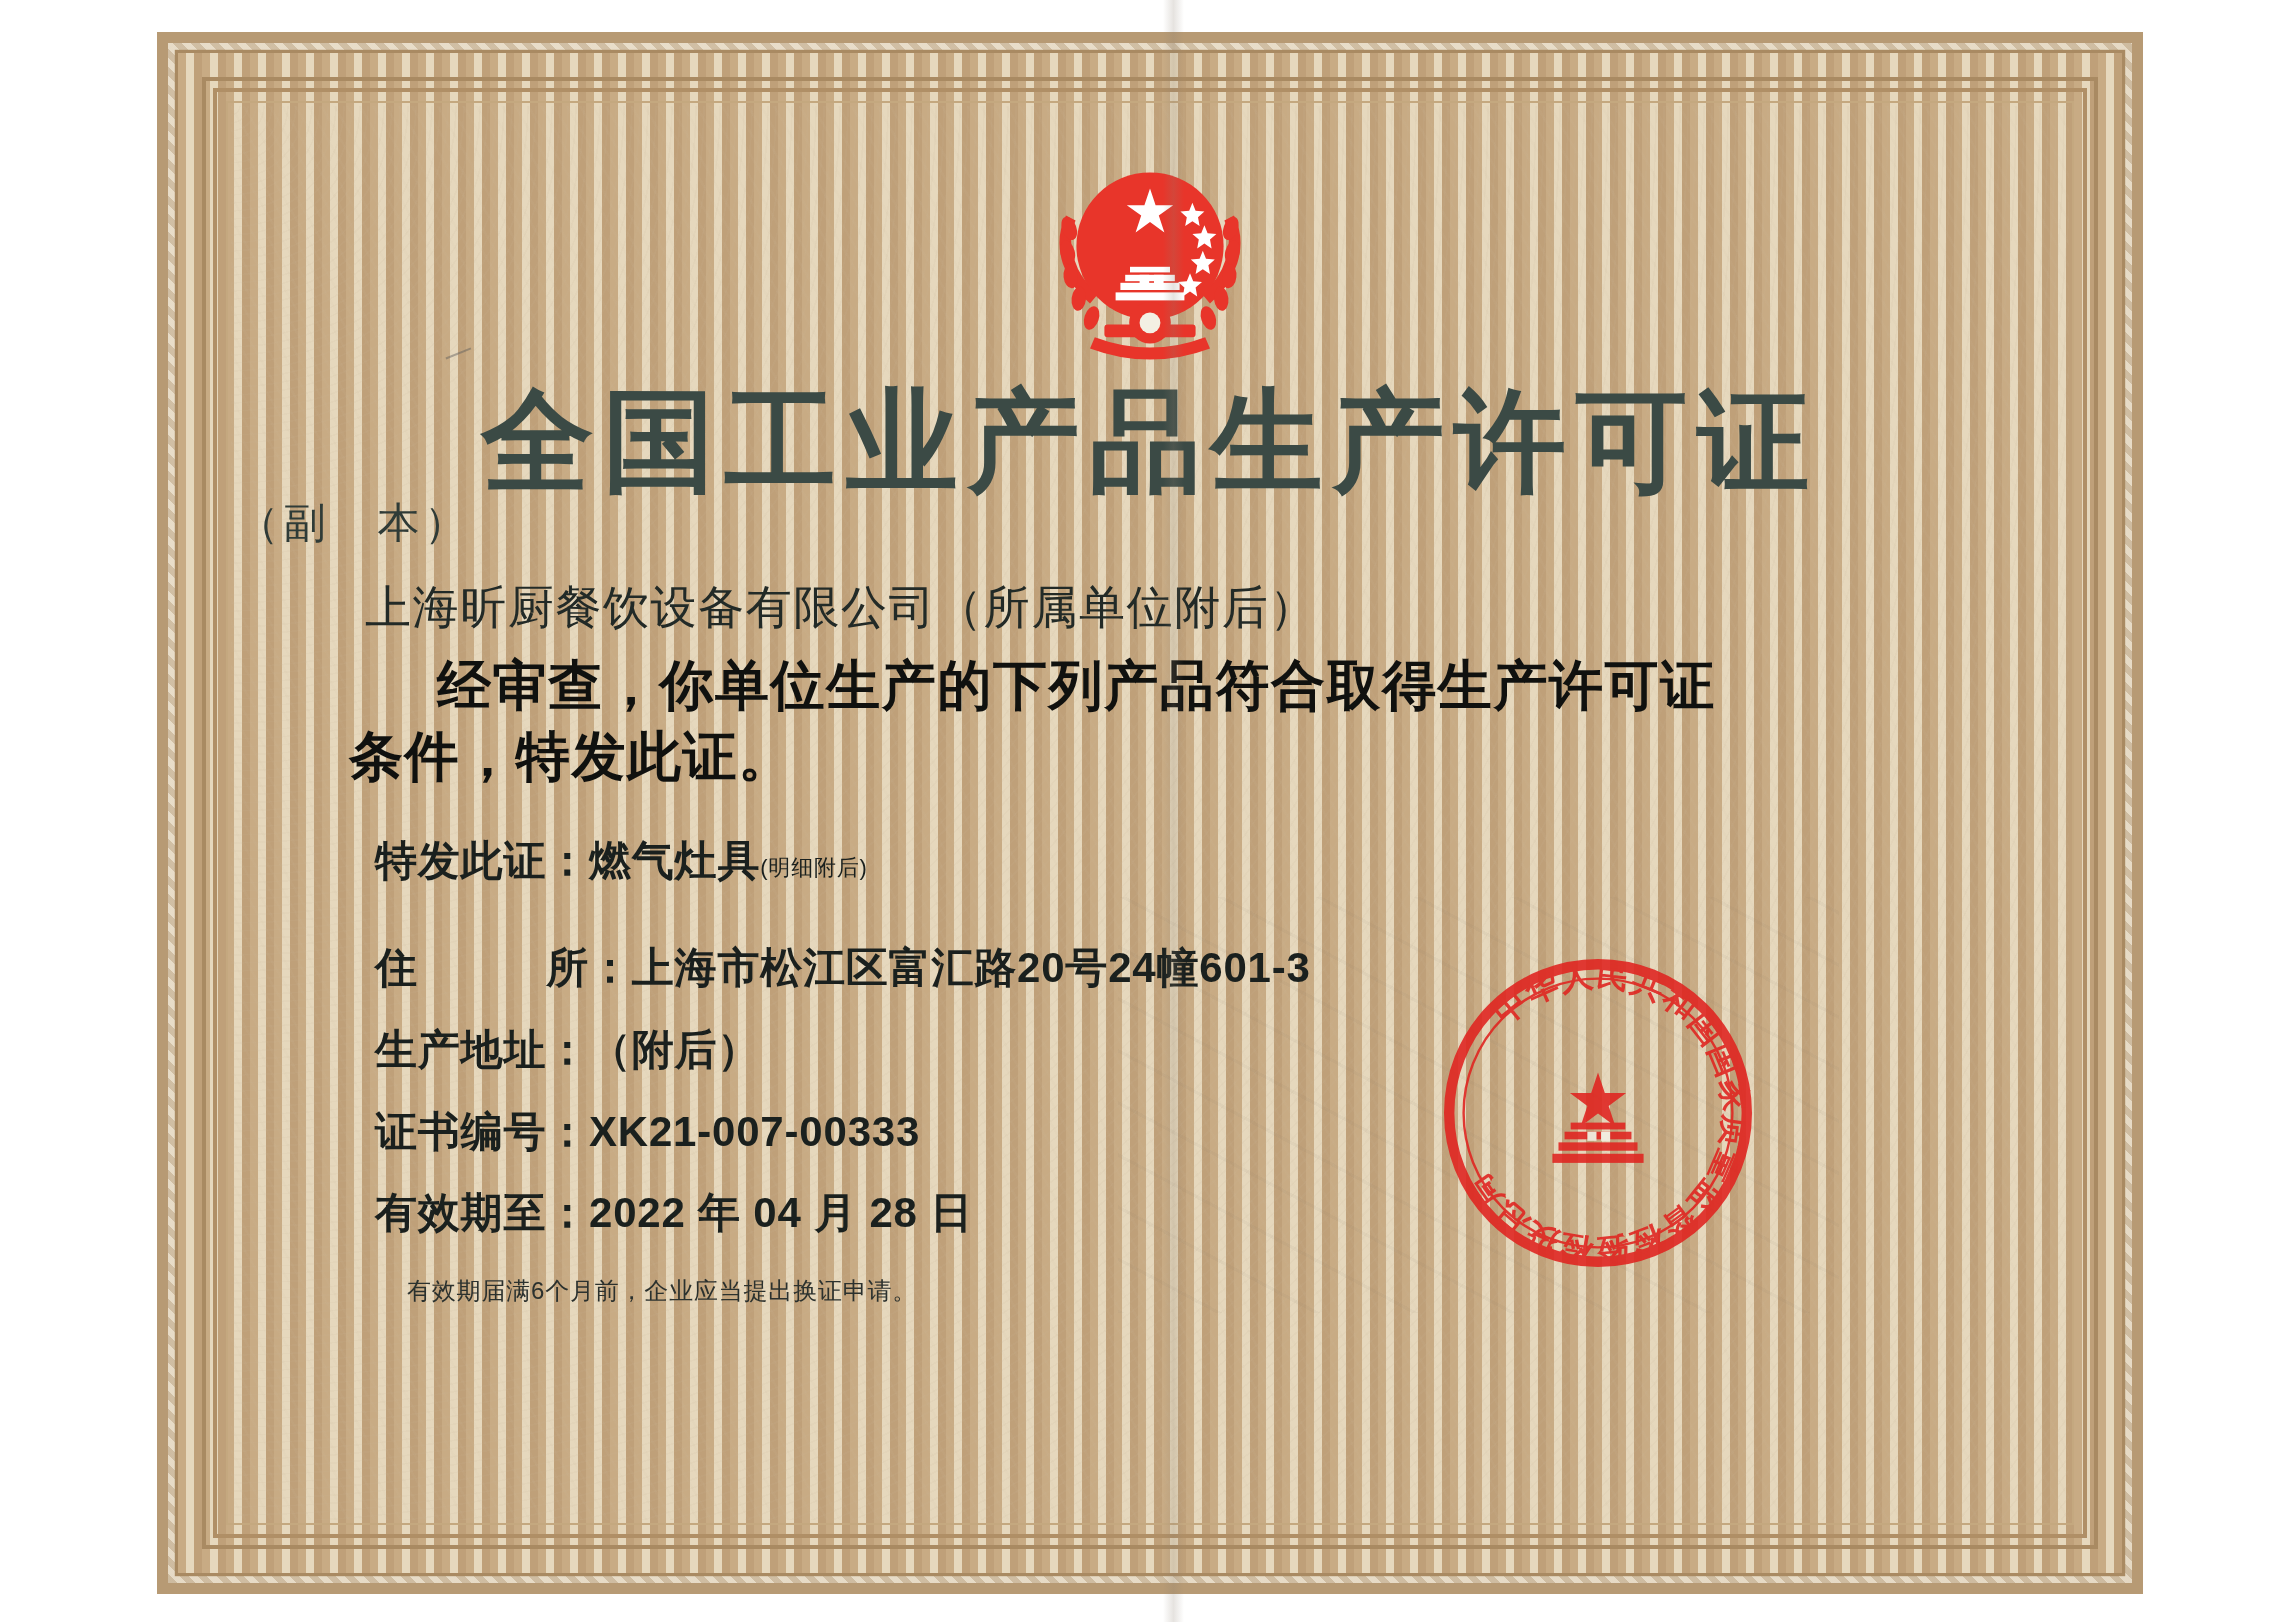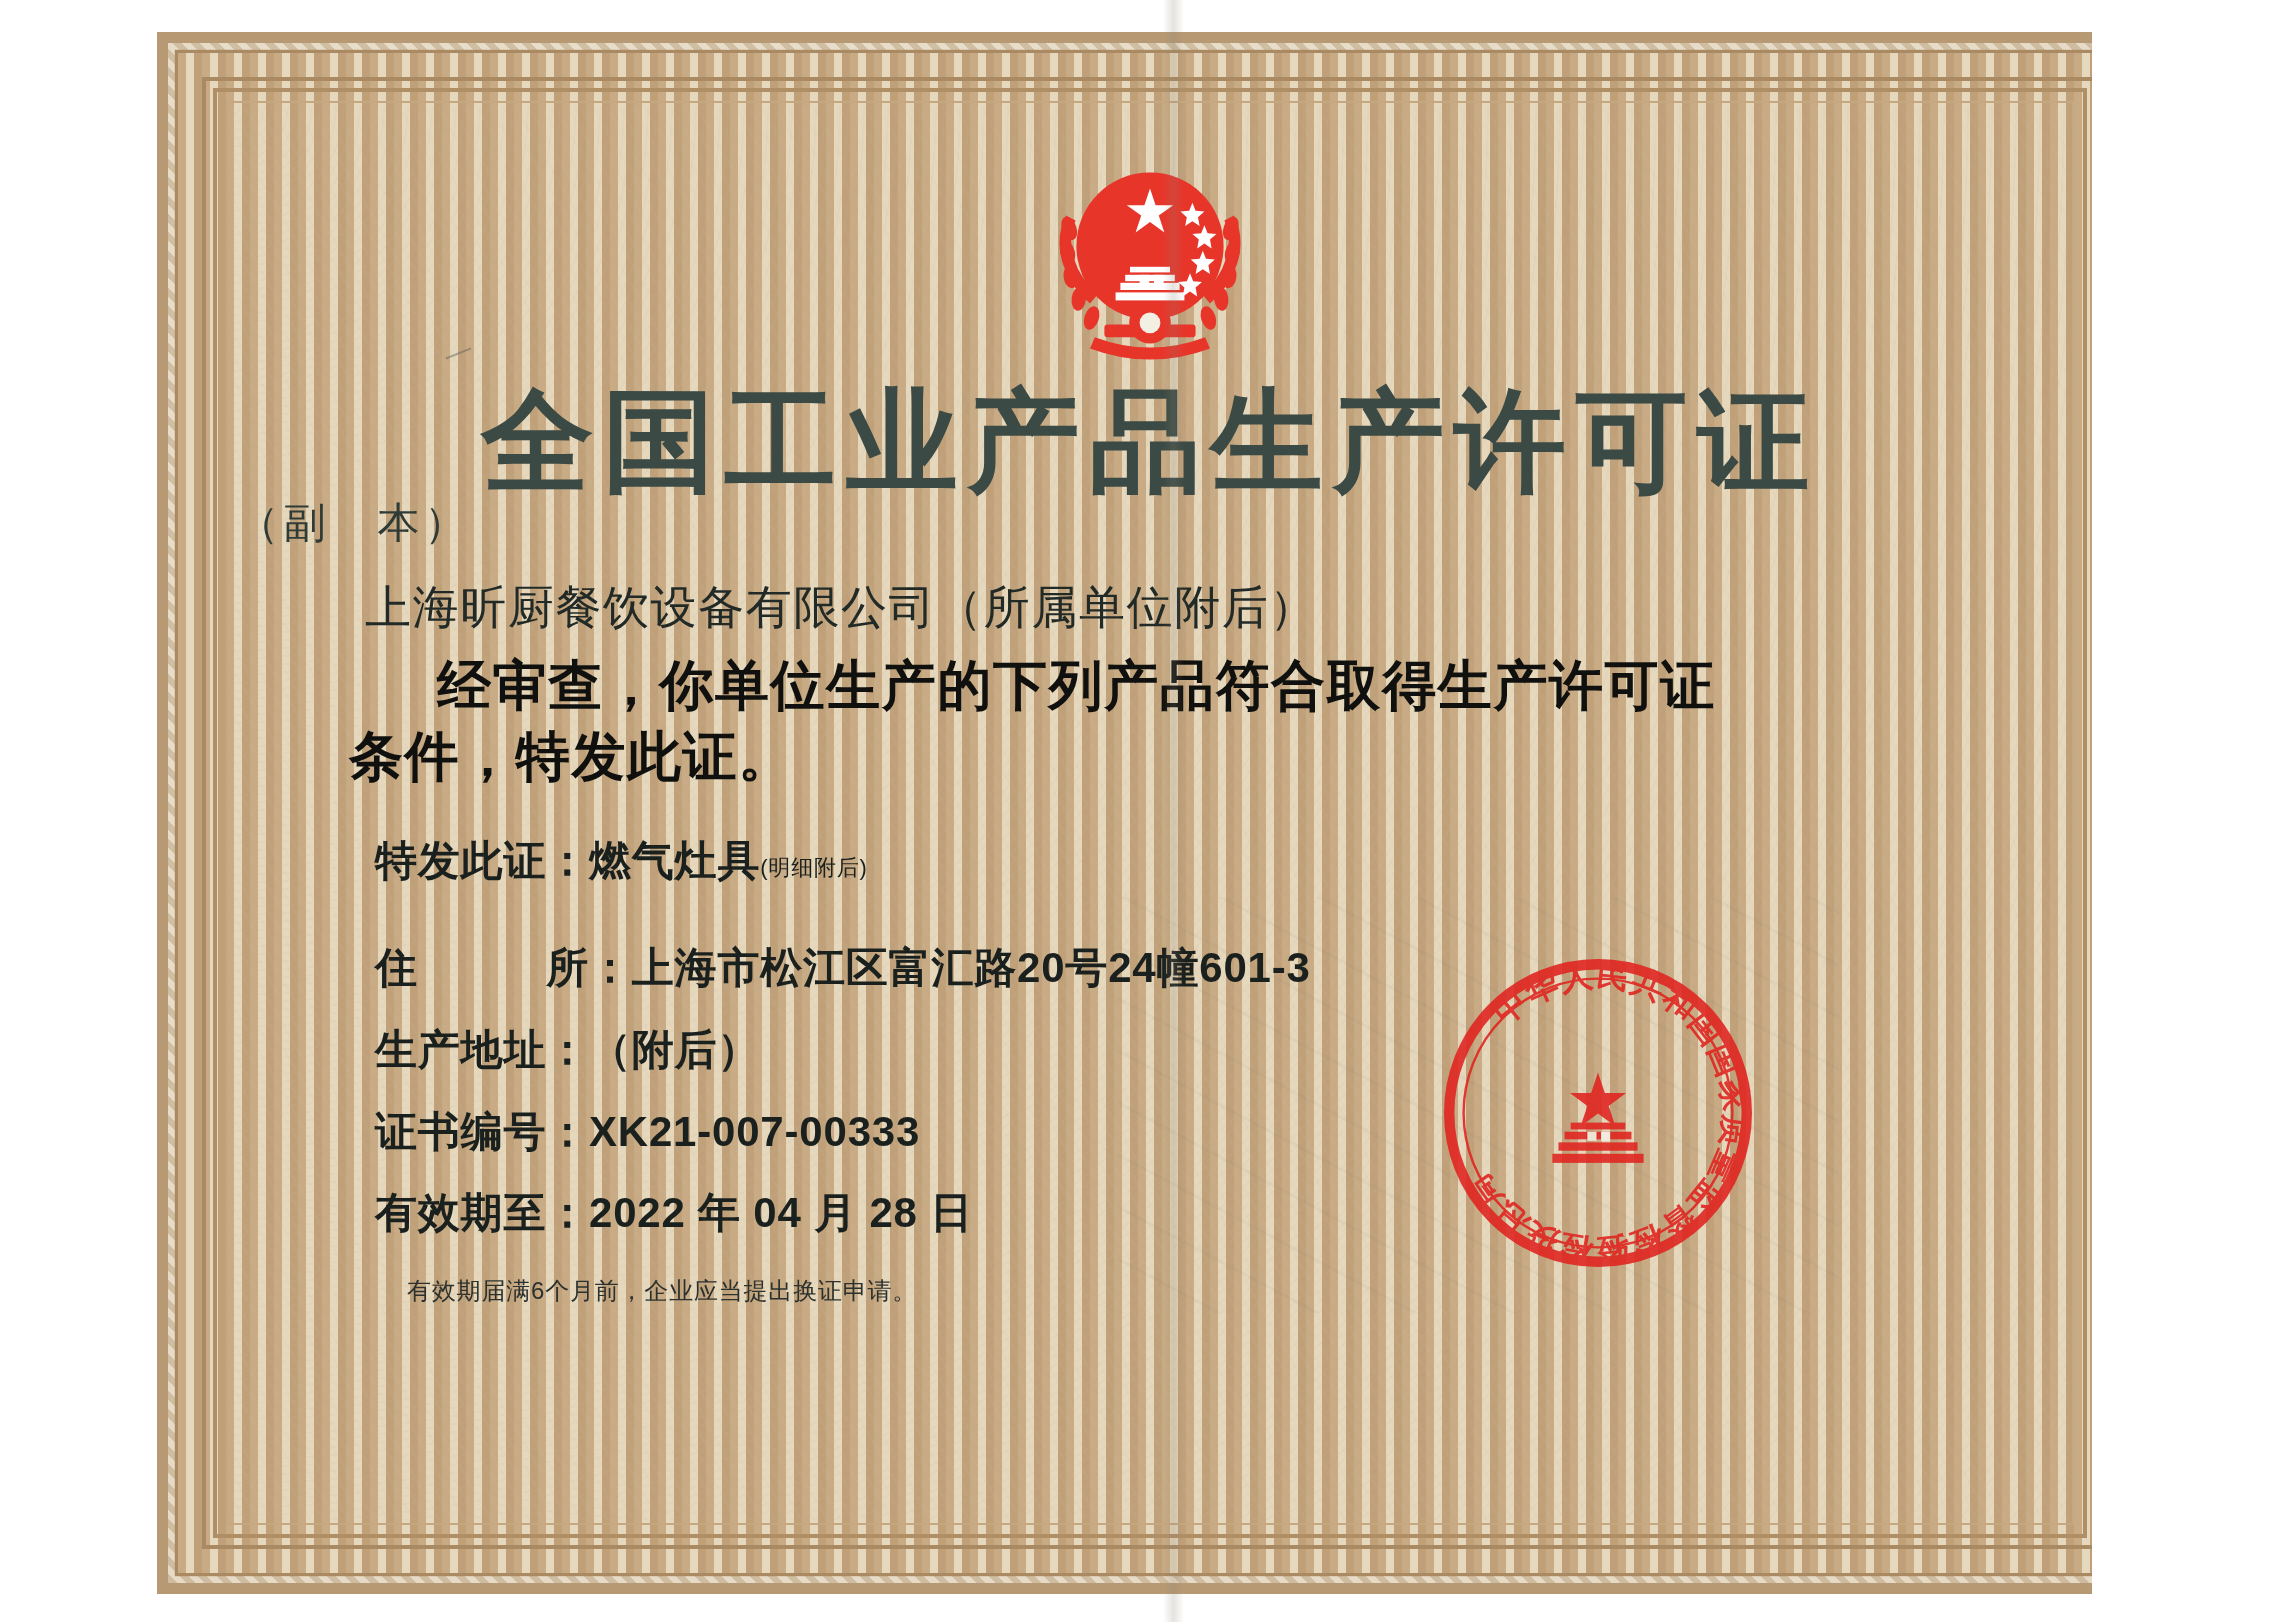--- a/index.html
+++ b/index.html
@@ -10,21 +10,21 @@
   body {
     width: 2295px;
     height: 1623px;
     font-family: "Liberation Serif", serif;
     overflow: hidden;
   }
 
   
   .scan {
     position: relative;
-    width: 2092px;
+    width: 2295px;
     height: 1623px;
     background: #ffffff;
     overflow: hidden;
   }
 
   
   .fold {
     position: absolute;
     top: 0;
     left: 1163px;

